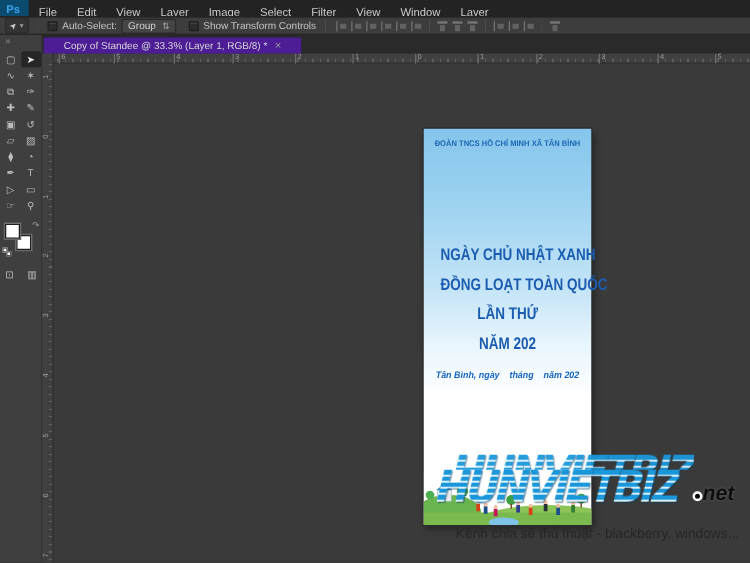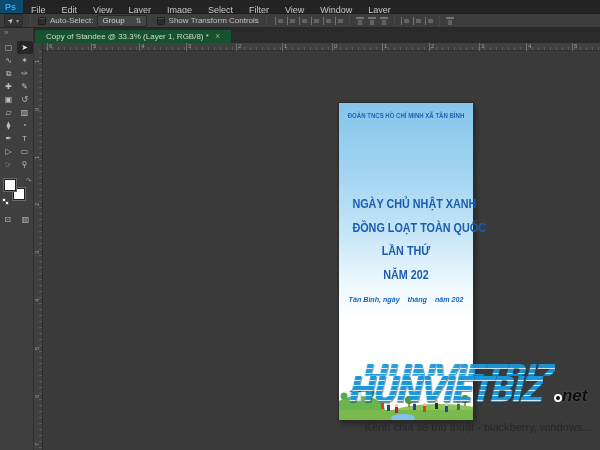--- a/index.html
+++ b/index.html
@@ -14,21 +14,21 @@
   .menu-item { color:#c9c9c9; font-size:9px; padding:0 8px; line-height:13px; cursor:default; }
 
   
   .optionsbar { height:15px; background:#3d3d3d; border-top:1px solid #1d1d1d; border-bottom:1px solid #262626; display:flex; align-items:center; gap:4px; padding:0 4px; flex:0 0 auto; }
   .tool-preset { display:flex; align-items:center; gap:2px; padding:0 3px; height:13px; background:#343434; border:1px solid #2a2a2a; border-radius:2px; }
   .tool-preset .mv { color:#cfcfcf; font-size:7px; transform:rotate(-45deg); }
   .tool-preset .caret { color:#9a9a9a; font-size:6px; }
   .vsep { width:1px; height:11px; background:#2b2b2b; border-right:1px solid #4a4a4a; margin:0 3px; }
   .checkbox { width:8px; height:8px; background:#2c2c2c; border:1px solid #1f1f1f; box-shadow:0 1px 0 #4a4a4a inset; border-radius:1px; }
   .opt-label { color:#c3c3c3; font-size:8px; white-space:nowrap;text-align:right; }
-  .dropdown { display:flex; align-items:center; gap:11px; height:12px; background:#454545; border:1px solid #282828; border-radius:2px; padding:0 4px; color:#d0d0d0; font-size:8px; }
+  .dropdown { display:flex; align-items:center; gap:5px; height:12px; background:#454545; border:1px solid #282828; border-radius:2px; padding:0 4px; color:#d0d0d0; font-size:8px; }
   .dropdown .updown { font-size:7px; color:#a8a8a8; }
   .align-groups { display:flex; align-items:center; gap:2px; }
   .align-ic { position:relative; width:10px; height:10px; display:inline-block; opacity:.45; }
   .align-ic .bar { position:absolute; left:1px; top:1px; width:1.5px; height:8px; background:#b5b5b5; }
   .align-ic .bx { position:absolute; left:4px; top:3px; width:5px; height:4px; background:#8f8f8f; }
   .align-ic.r90 { transform:rotate(90deg); }
   .g-sep { width:1px; height:11px; background:#2b2b2b; border-right:1px solid #4a4a4a; margin:0 3px; }
 
   
   .workspace { flex:1; display:flex; min-height:0; }
@@ -47,21 +47,21 @@
   .mini.default { position:absolute; left:0; bottom:0; width:7px; height:7px; }
   .mini.default i { position:absolute; width:4px; height:4px; background:#fff; border:1px solid #555; display:block; }
   .mini.default i+i { left:3px; top:3px; }
   .mini.swap { position:absolute; right:0; top:0; color:#9a9a9a; font-size:7px; line-height:7px; }
   .tools-bottom { display:flex; justify-content:center; gap:6px; margin-top:8px; }
   .tools-bottom .tool { width:12px; }
 
   
   .docs { flex:1; display:flex; flex-direction:column; min-width:0; }
   .tabrow { height:15px; background:#2a2a2a; display:flex; align-items:flex-end; flex:0 0 auto; }
-  .tab { height:14px; background:#14532d; border:1px solid #282828; border-bottom:none; display:flex; align-items:center; gap:6px; padding:0 11px; border-radius:2px 2px 0 0; }
+  .tab { height:14px; background:#4c1d95; border:1px solid #282828; border-bottom:none; display:flex; align-items:center; gap:6px; padding:0 16px; border-radius:2px 2px 0 0; }
   .tab-title { color:#d6d6d6; font-size:8px; white-space:nowrap; }
   .tab-close { color:#9e9e9e; font-size:9px; line-height:9px; }
 
   
   .hruler { height:8px; background:#404040; border-bottom:1px solid #2e2e2e; position:relative; flex:0 0 auto;
             background-image:repeating-linear-gradient(90deg,#5c5c5c 0 1px,transparent 1px 6px); background-size:100% 3px; background-position:0 100%; background-repeat:no-repeat; }
   .corner { position:absolute; left:0; top:0; width:9px; height:8px; background:#404040; border-right:1px solid #2e2e2e; }
   .hnum { position:absolute; top:0; color:#9c9c9c; font-size:6px; line-height:6px; }
   .hnum::before { content:""; position:absolute; left:-2px; top:0; width:1px; height:8px; background:#6e6e6e; }
   .canvas-wrap { flex:1; display:flex; min-height:0;justify-content:center; }

